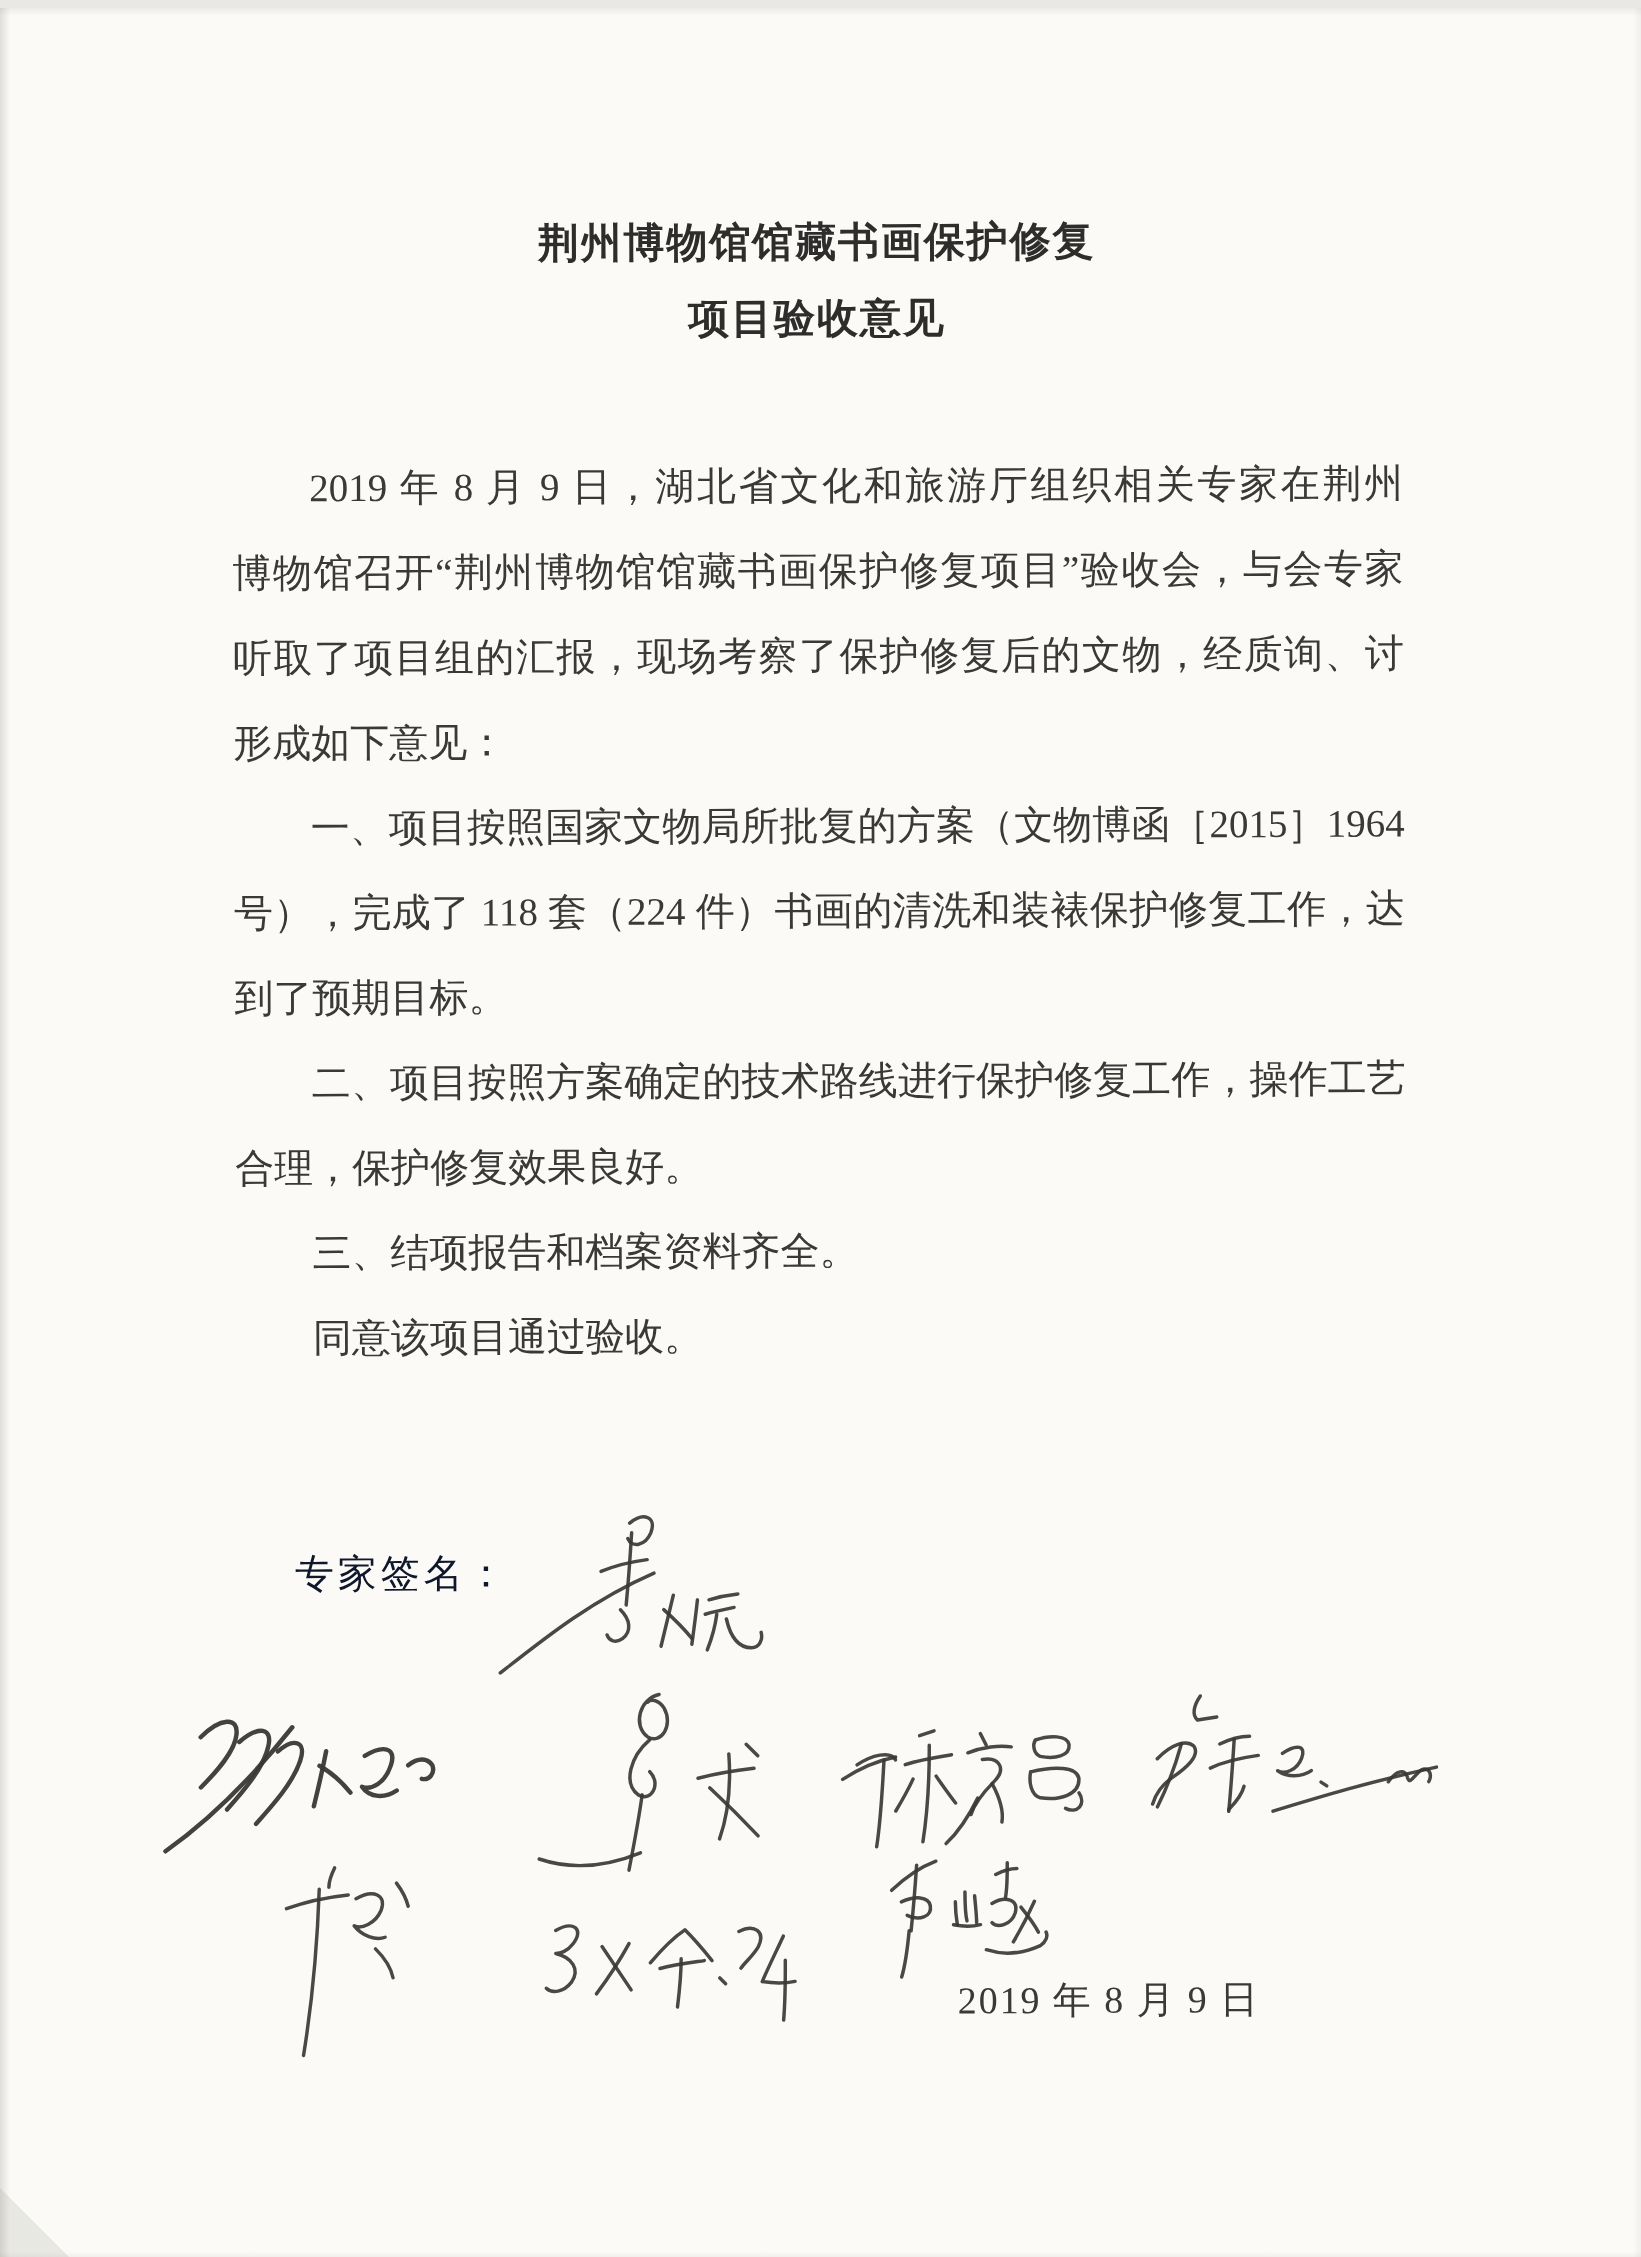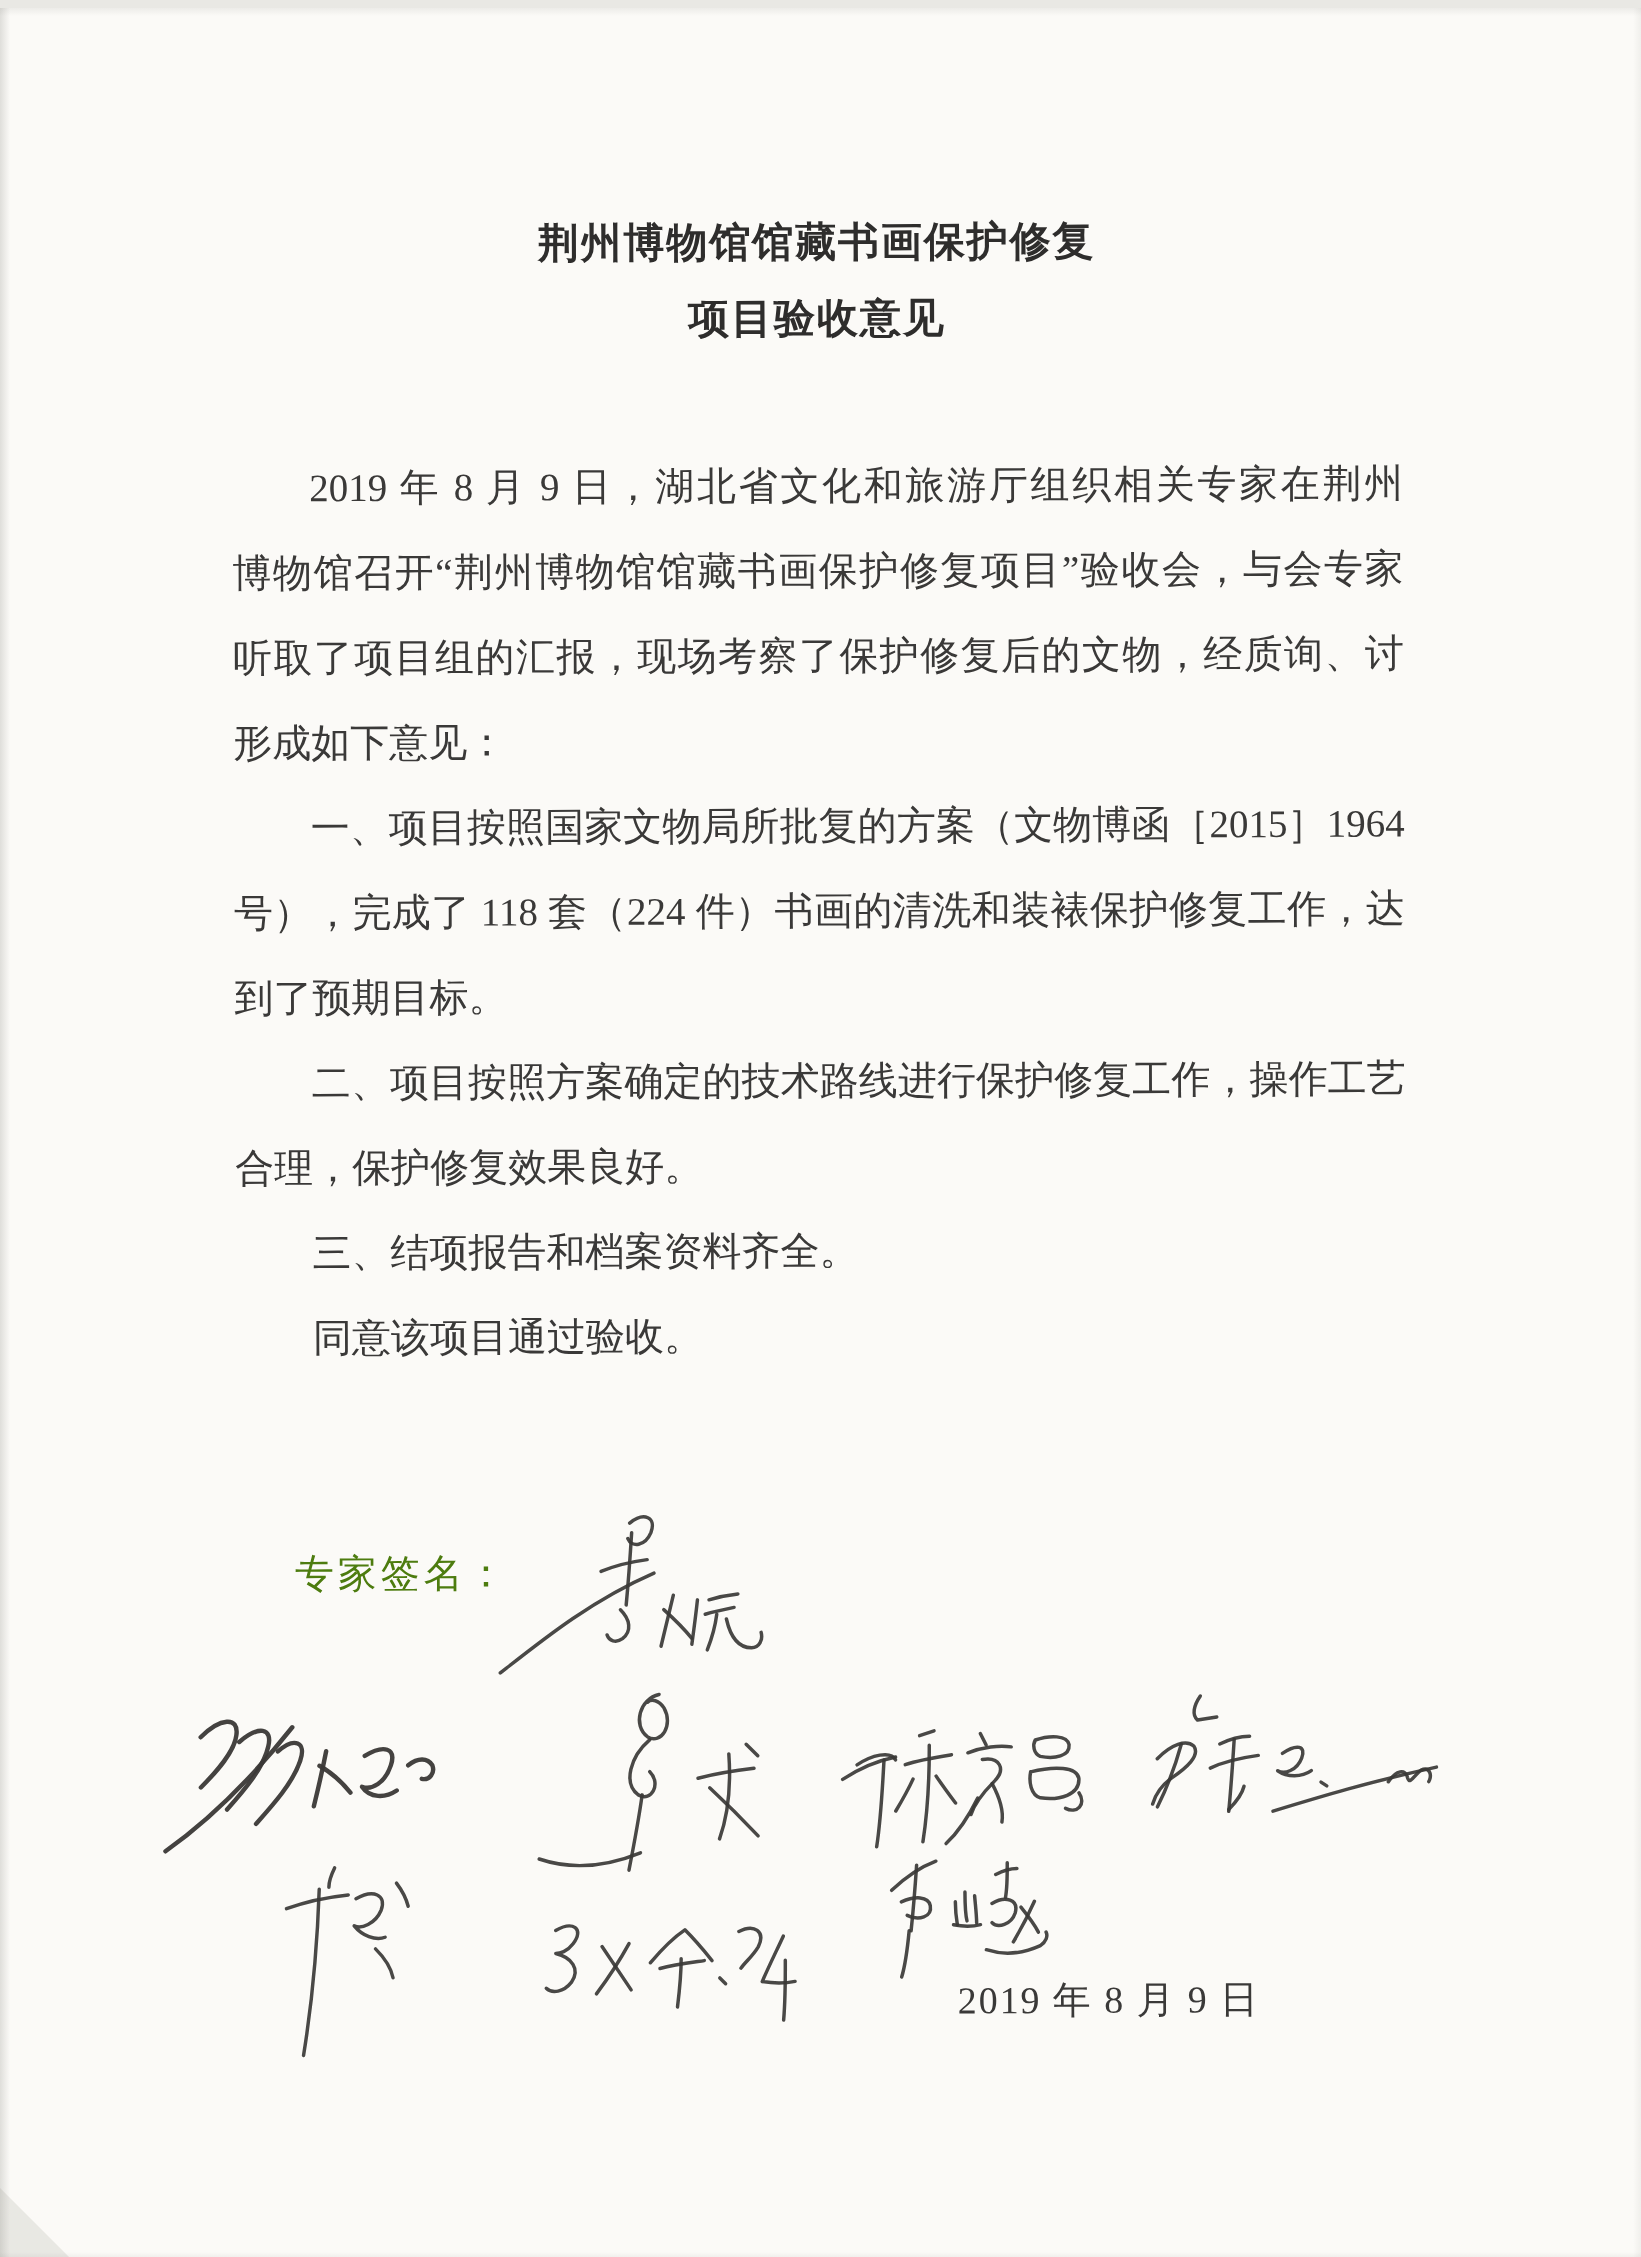--- a/index.html
+++ b/index.html
@@ -27,21 +27,21 @@
     font-family:"Liberation Serif","DejaVu Serif",serif;
     font-size:39px; color:#3a3938;
   }
   .line { height:85px; line-height:85px; white-space:nowrap; }
   .line.fill { white-space:normal; text-align:justify; text-align-last:justify; overflow:hidden; }
   .line.indent { text-indent:77px; }
 
   .sig-label {
     position:absolute; left:293px; top:1537px;
     font-family:"Liberation Serif","DejaVu Serif",serif;
-    font-size:39px; color:#4d7c0f; letter-spacing:3.9px; white-space:nowrap;
+    font-size:39px; color:#0f172a; letter-spacing:3.9px; white-space:nowrap;
   }
   .date-line {
     position:absolute; left:954px; top:1968px;
     font-family:"Liberation Serif","DejaVu Serif",serif;
     font-size:38px; color:#3a3938; letter-spacing:1.9px; white-space:nowrap;
   }
 
   .sig { position:absolute; }
   .sig path {
     fill:none; stroke:#3a3836;

